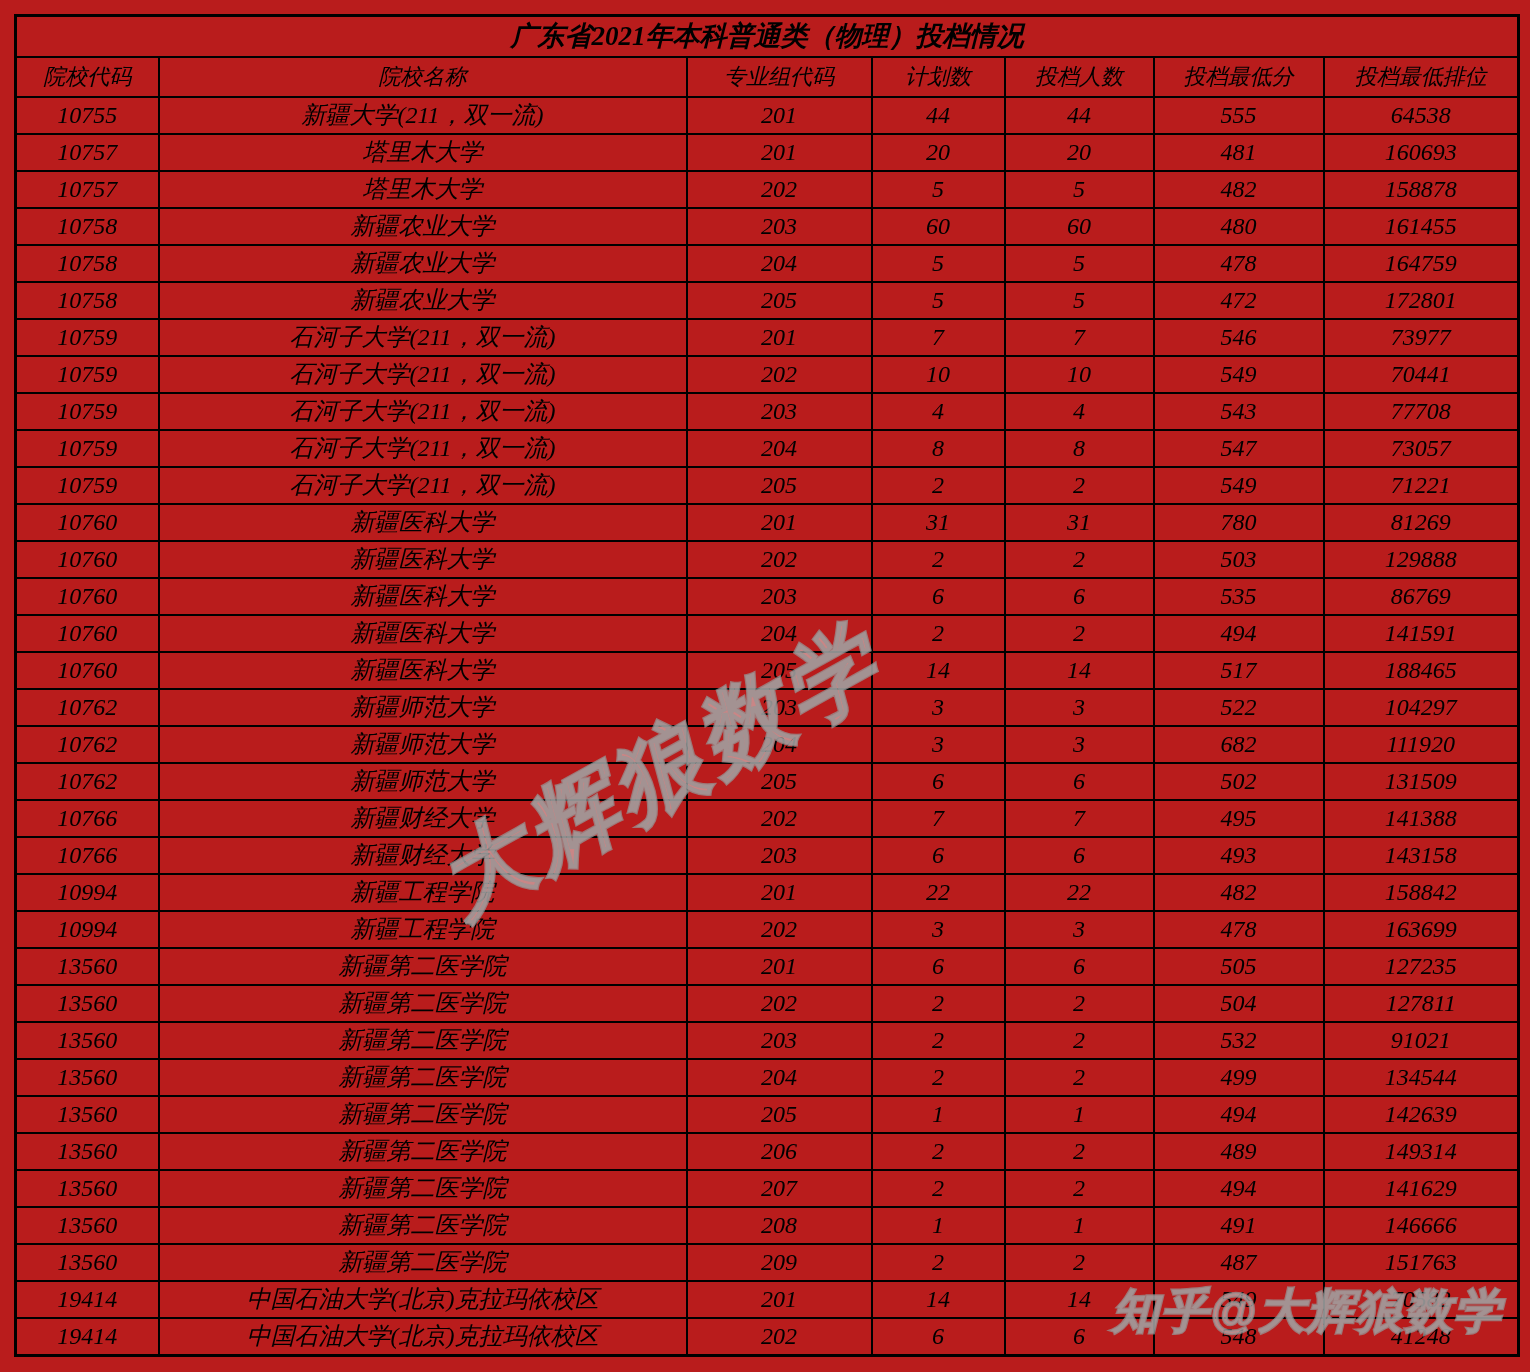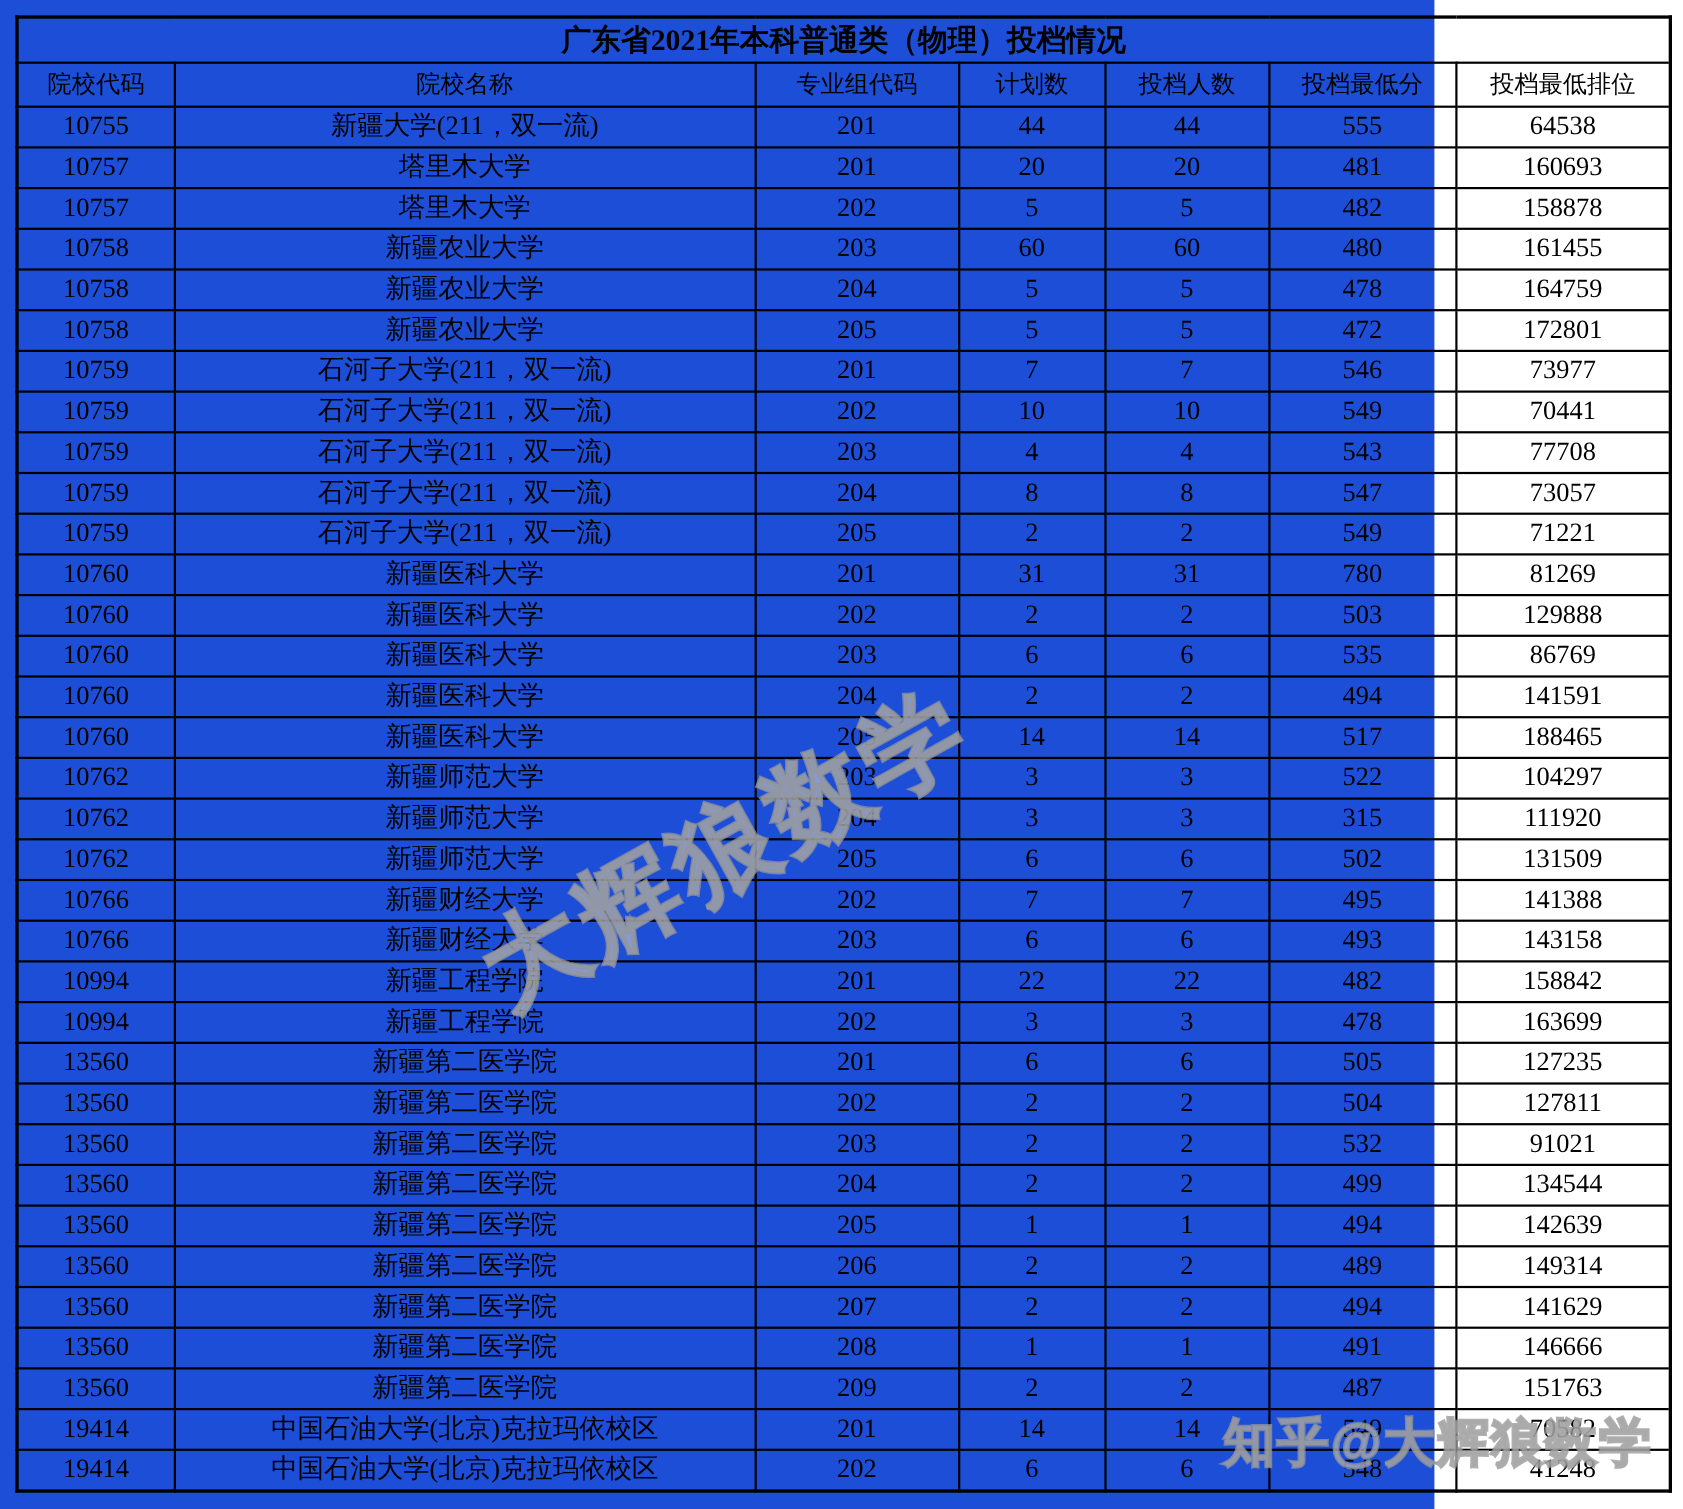--- a/index.html
+++ b/index.html
@@ -7,23 +7,24 @@
     padding: 0;
     width: 1530px;
     height: 1372px;
     background: #ffffff;
     font-family: "Liberation Serif", "DejaVu Serif", serif;
     color: #000000;
     overflow: hidden;
   }
   .page {
     position: relative;
-    width: 1304px;
+    width: 1530px;
     height: 1372px;
-    background: #1d4ed8;
+    background: #b91c1c;
+    font-style: italic;
   }
   table.score-table {
     position: absolute;
     left: 14px;
     top: 14px;
     width: 1503px;
     height: 1343px;
     border-collapse: collapse;
     table-layout: fixed;
     border: 3px solid #000000;
@@ -263,21 +264,21 @@
           <td>3</td>
           <td>522</td>
           <td>104297</td>
         </tr>
         <tr>
           <td>10762</td>
           <td>新疆师范大学</td>
           <td>204</td>
           <td>3</td>
           <td>3</td>
-          <td>315</td>
+          <td>682</td>
           <td>111920</td>
         </tr>
         <tr>
           <td>10762</td>
           <td>新疆师范大学</td>
           <td>205</td>
           <td>6</td>
           <td>6</td>
           <td>502</td>
           <td>131509</td>

